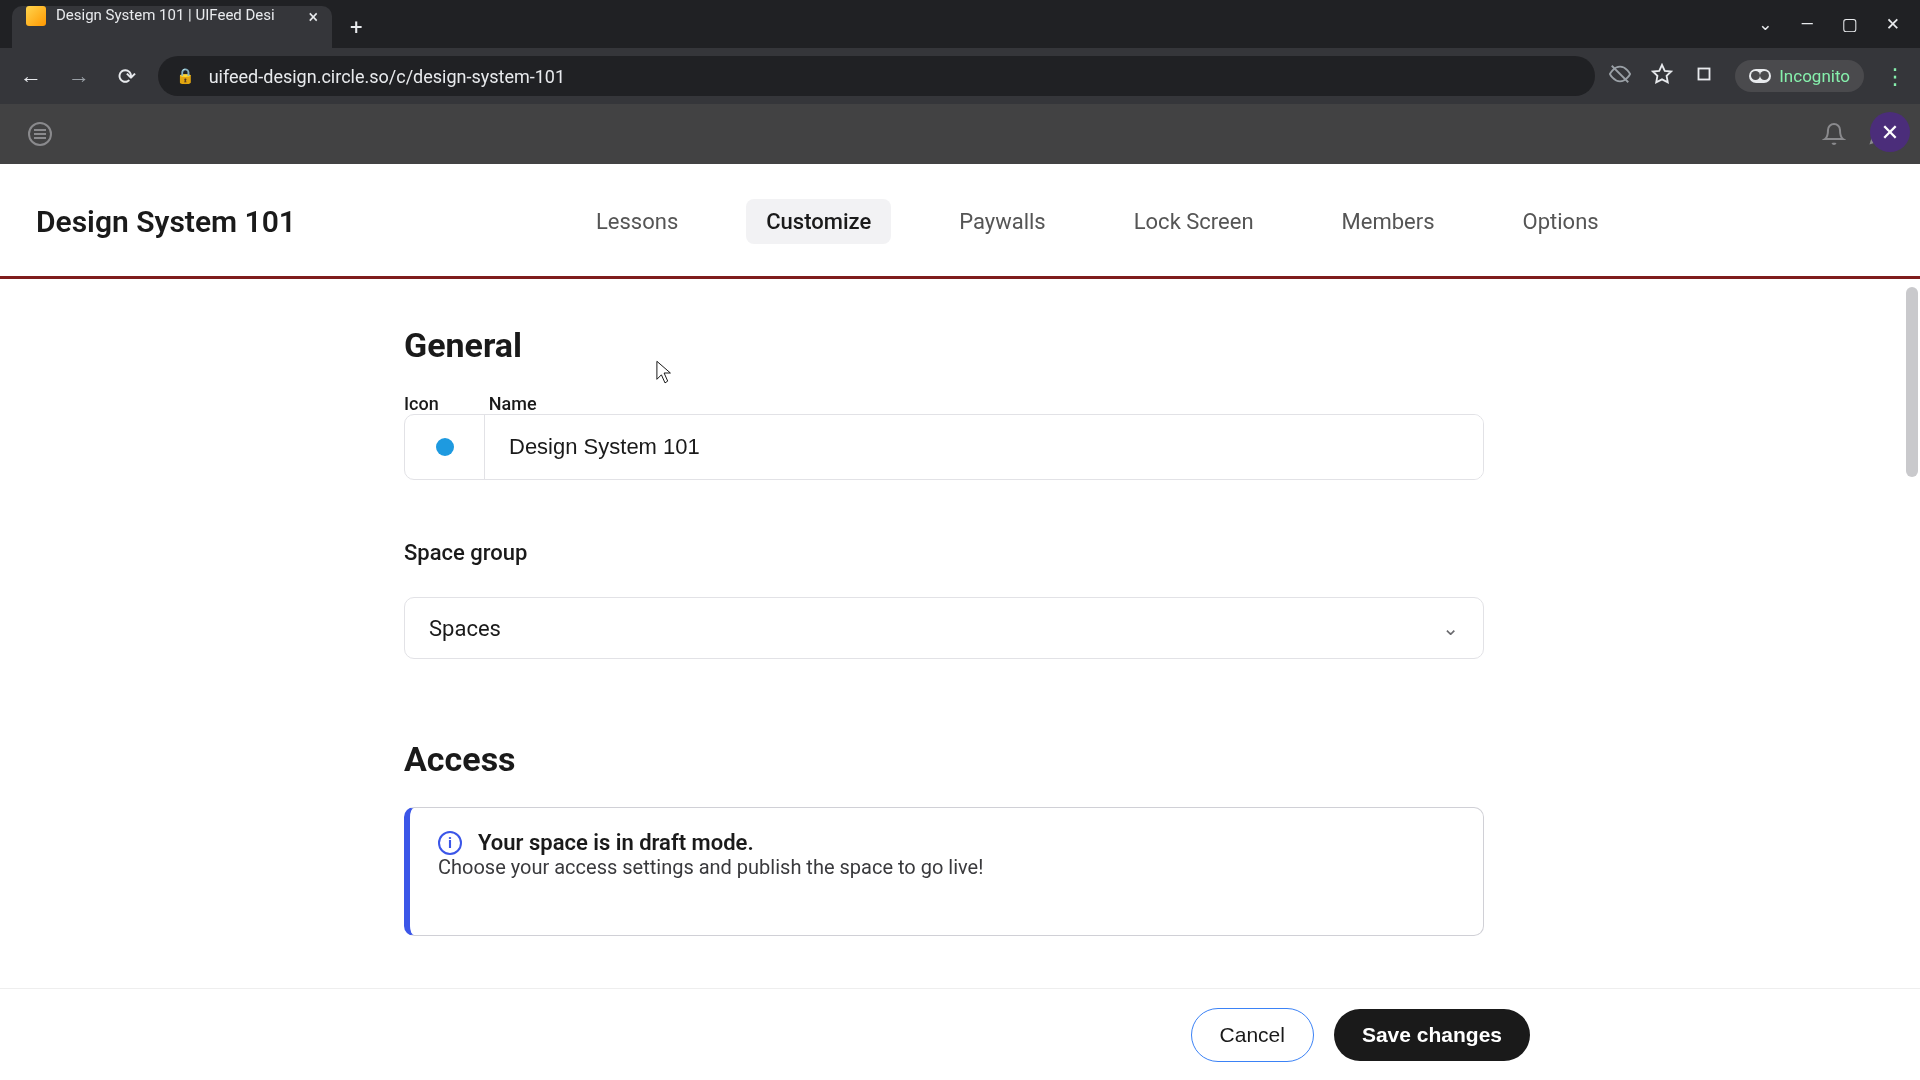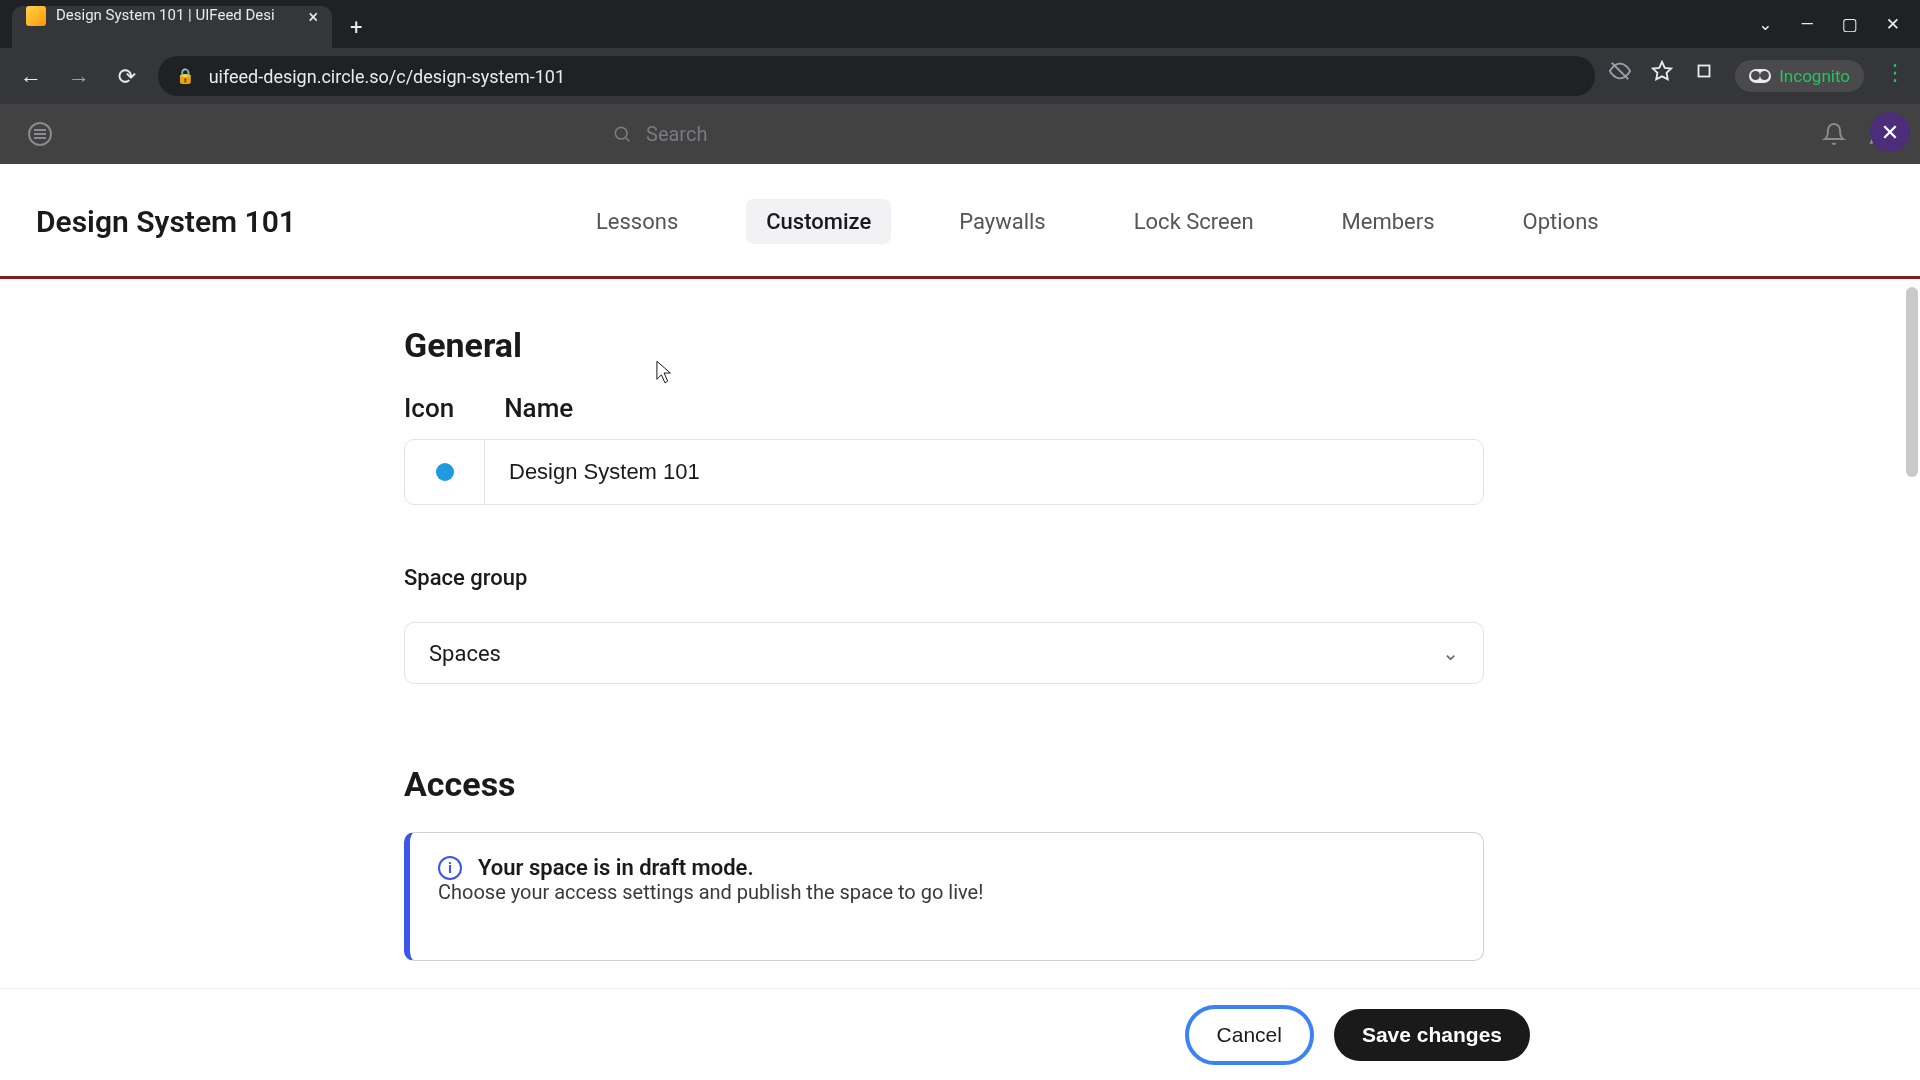--- a/index.html
+++ b/index.html
@@ -15,21 +15,21 @@
   .newtab-btn { color: #e8eaed; font-size: 22px; padding: 0 18px 8px; cursor: pointer; }
   .window-controls { margin-left: auto; display: flex; align-items: center; gap: 28px; padding-right: 20px; color: #e8eaed; height: 48px; }
   .window-controls span { cursor: pointer; font-size: 17px; }
 
   .toolbar { height: 56px; background: #35363a; display: flex; align-items: center; padding: 0 14px; gap: 14px; }
   .nav-btn { width: 34px; height: 34px; display: flex; align-items: center; justify-content: center; color: #e8eaed; font-size: 22px; cursor: pointer; border-radius: 50%; }
   .nav-btn.disabled { color: #9aa0a6; }
   .addr-bar { flex: 1; background: #202124; border-radius: 24px; height: 40px; display: flex; align-items: center; color: #e8eaed; padding: 0 18px; gap: 14px; font-size: 18px; }
   .addr-bar .lock { font-size: 15px; color: #9aa0a6; }
   .addr-bar .url { color: #e8eaed; }
-  .toolbar-right { display: flex; gap: 20px; color: #22c55e; font-size: 18px; }
+  .toolbar-right { display: flex; align-items: center; gap: 20px; color: #86efac; font-size: 18px; }
   .incognito-chip { display: flex; align-items: center; gap: 8px; background: #4a4a4d; padding: 6px 14px; border-radius: 20px; font-size: 17px; }
   .incognito-chip .glasses { width: 22px; height: 14px; border-radius: 8px; background: #e8eaed; position: relative; }
   .incognito-chip .glasses::before, .incognito-chip .glasses::after { content: ""; position: absolute; width: 9px; height: 9px; border-radius: 50%; background: #4a4a4d; top: 2px; }
   .incognito-chip .glasses::before { left: 2px; }
   .incognito-chip .glasses::after { right: 2px; }
   .kebab { font-size: 22px; cursor: pointer; }
 
   
   .app-dim { height: 60px; background: rgba(24,24,26,0.82); display: flex; align-items: center; padding: 0 28px; gap: 20px; position: relative; }
   .app-dim .hamburger { width: 24px; height: 24px; border: 2px solid #8a8a8d; border-radius: 50%; position: relative; }
@@ -49,40 +49,40 @@
   .ptab.active { background: #f2f2f4; color: #1a1a1a; font-weight: 500; }
 
   .scroll-area { position: relative; flex: 1; overflow: hidden; border-top: 3px solid #7f1d1d; }
   .scroll-inner { position: absolute; top:0; left:0; right:18px; bottom:0; overflow: hidden; }
   .scrollbar-track { position: absolute; top: 4px; right: 0; width: 16px; bottom: 4px; }
   .scrollbar-thumb { position: absolute; top: 4px; right: 2px; width: 12px; height: 190px; background: #c9c9cc; border-radius: 6px; }
   .scroll-arrow { position: absolute; right: 3px; bottom: 2px; color: #8a8a8d; font-size: 13px; }
 
   .content { max-width: 1080px; margin: 46px 0 0 404px; }
   h2.section { font-size: 34px; font-weight: 700; color: #1a1a1a; margin-bottom: 28px; }
-  .labels-row { display: flex; gap: 50px; font-size: 26px; font-weight: 500; color: #1a1a1a; margin-bottom: 16px; }
+  .labels-row { display: flex; gap: 50px; font-size: 18px; font-weight: 500; color: #1a1a1a; }
   .name-row { display: flex; border: 1px solid #e2e2e6; border-radius: 10px; height: 66px; overflow: hidden; }
   .icon-cell { width: 80px; border-right: 1px solid #e2e2e6; display: flex; align-items: center; justify-content: center; }
   .icon-dot { width: 18px; height: 18px; border-radius: 50%; background: #1e9ae0; }
   .name-input { flex: 1; border: none; outline: none; font-size: 22px; padding: 0 24px; color: #1a1a1a; }
 
   .field-label { font-size: 22px; font-weight: 500; color: #1a1a1a; margin-top: 60px; margin-bottom: 32px; }
   .select-box { border: 1px solid #e2e2e6; border-radius: 10px; height: 62px; display: flex; align-items: center; justify-content: space-between; padding: 0 24px; cursor: pointer; }
   .select-box .val { font-size: 22px; color: #1a1a1a; }
   .chev { color: #6a6a6e; font-size: 20px; }
 
   .banner { margin-top: 20px; border: 1px solid #d0d0d6; border-left: 6px solid #3b56e8; border-radius: 10px; padding: 22px 28px 56px; }
   .banner-top { display: flex; align-items: center; gap: 16px; }
   .info-icon { width: 24px; height: 24px; border: 2px solid #3b56e8; border-radius: 50%; display: flex; align-items: center; justify-content: center; color: #3b56e8; font-weight: 700; font-size: 15px; }
   .banner-title { font-size: 22px; font-weight: 600; color: #1a1a1a; }
   .banner-sub { font-size: 20px; color: #3a3a3d; margin-left: 0; }
 
   .footer { position: absolute; left: 0; right: 0; bottom: 0; height: 92px; background: #fff; display: flex; align-items: center; justify-content: flex-end; gap: 20px; padding-right: 390px; border-top: 1px solid #eee; }
   .btn { font-size: 21px; padding: 14px 28px; border-radius: 32px; cursor: pointer; font-weight: 500; }
-  .btn.cancel { background: #fff; border: 4px solid #3b82f6; color: #1a1a1a; }
+  .btn.cancel { background: #fff; border: 1px solid #3b82f6; color: #1a1a1a; }
   .btn.save { background: #1a1a1a; color: #fff; border: none; font-weight: 600; }
 
   .cursor { position: absolute; left: 656px; top: 81px; width: 18px; height: 26px; pointer-events: none; }
 </style>
 </head>
 <body>
 
 <div class="browser-chrome">
   <div class="tab-strip">
     <div class="tab">
@@ -127,27 +127,20 @@
         <span class="glasses"></span>
         <span>Incognito</span>
       </span>
       <span class="kebab">⋮</span>
     </div>
   </div>
 </div>
 
 <div class="app-dim">
   <span class="hamburger"></span>
-  <div class="dim-search">
-    <svg viewBox="0 0 24 24" fill="none" stroke="#7a7a7d" stroke-width="2">
-        <circle cx="11" cy="11" r="7"></circle>
-        <line x1="21" y1="21" x2="16.65" y2="16.65"></line>
-      </svg>
-    <span>Search</span>
-  </div>
   <div class="dim-right">
     <svg viewBox="0 0 24 24">
         <path d="M18 8a6 6 0 0 0-12 0c0 7-3 9-3 9h18s-3-2-3-9"></path>
         <path d="M13.7 21a2 2 0 0 1-3.4 0"></path>
       </svg>
     <svg viewBox="0 0 24 24">
         <path d="M21 11.5a8.38 8.38 0 0 1-8.5 8.5 8.5 8.5 0 0 1-3.8-.9L3 21l1.9-5.7A8.38 8.38 0 0 1 4 11.5a8.5 8.5 0 0 1 17 0z"></path>
       </svg>
   </div>
   <div class="close-x">✕</div>

